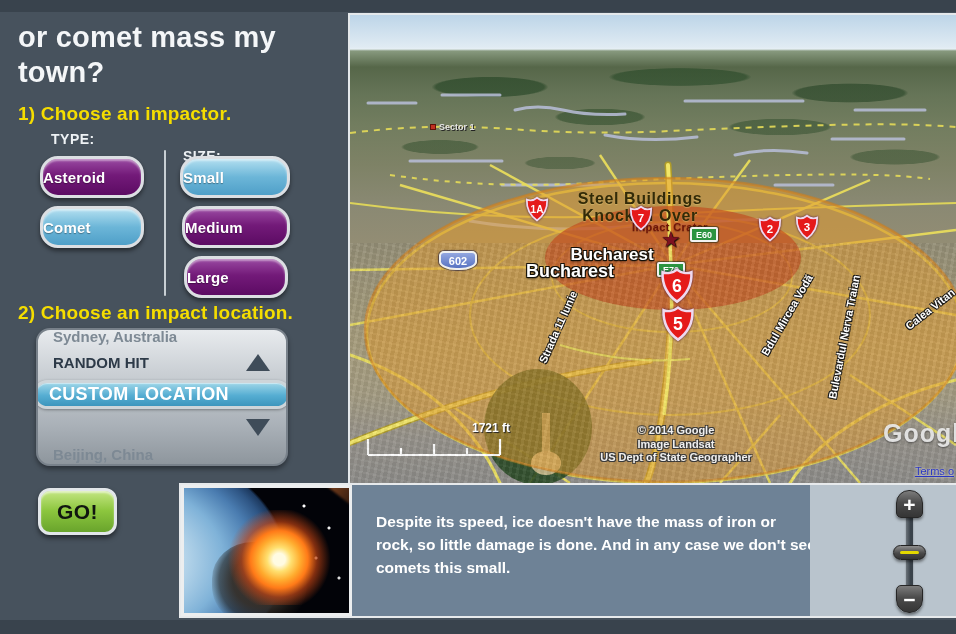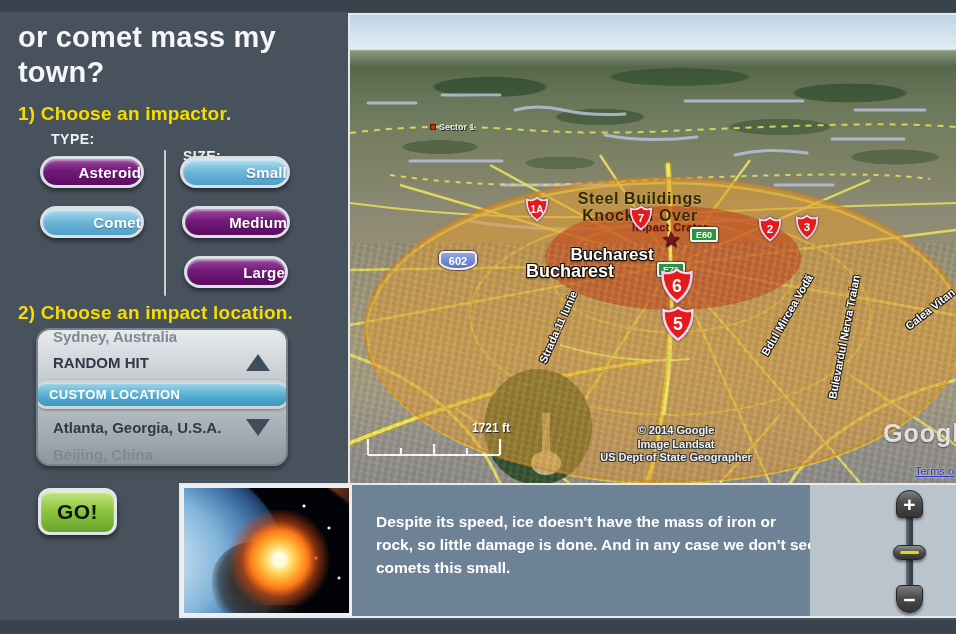--- a/index.html
+++ b/index.html
@@ -21,23 +21,23 @@
     position:absolute;left:18px;color:#f5dd00;font-size:19px;font-weight:bold;letter-spacing:0.2px;text-align:center;
   }
   .col-label{
     position:absolute;color:#eef2f5;font-size:14px;font-weight:bold;letter-spacing:0.5px;
   }
   .v-divider{
     position:absolute;left:164px;top:150px;width:2px;height:146px;
     background:#dfe5e9;opacity:.85;border-radius:1px;
   }
   .pill-btn{
-    position:absolute;height:32px;box-sizing:border-box;
+    position:absolute;height:42px;box-sizing:border-box;
     border:3px solid #dcdfe3;border-radius:18px;
-    display:flex;align-items:center;justify-content:flex-end;
+    display:flex;align-items:center;justify-content:flex-start;
     color:#fff;font-size:15px;font-weight:bold;letter-spacing:0.2px;
     box-shadow:0 3px 4px rgba(0,0,0,.45), inset 0 2px 2px rgba(255,255,255,.45);
     cursor:pointer;
   }
   .pill-btn.purple{background:linear-gradient(180deg,#9a4aa2 0%,#731a79 45%,#5c0b63 100%);}
   .pill-btn.blue{background:linear-gradient(180deg,#b2dff0 0%,#6cb6d8 50%,#4f9fc8 100%);}
   .pill-btn span{text-shadow:0 1px 1px rgba(0,0,0,.35);}
 
   .loc-panel{
     position:absolute;left:36px;top:328px;width:252px;height:138px;
@@ -51,21 +51,21 @@
     padding-left:15px;font-size:15px;font-weight:bold;color:#2d3a48;cursor:pointer;
   }
   .loc-item.dim{color:#7d8994;}
   .loc-item.first{height:22px;margin-top:-5px;}
   .loc-item.last{height:24px;}
   .loc-selected{
     position:relative;margin:3px -5px;height:29px;box-sizing:border-box;
     border:3px solid #ced5d9;border-radius:16px;
     background:linear-gradient(180deg,#9ed6e8 0%,#55add2 55%,#3d96bd 100%);
     display:flex;align-items:center;padding-left:13px;
-    color:#fff;font-size:13px;font-weight:bold;letter-spacing:0.3px;
+    color:#fff;font-size:18px;font-weight:bold;letter-spacing:0.3px;
     box-shadow:0 1px 3px rgba(0,0,0,.35), inset 0 1px 1px rgba(255,255,255,.5);
     cursor:pointer;
   }
   .tri{position:absolute;right:16px;width:0;height:0;cursor:pointer;}
   .tri.up{border-left:12px solid transparent;border-right:12px solid transparent;border-bottom:17px solid #3f4c59;top:7px;}
   .tri.down{border-left:12px solid transparent;border-right:12px solid transparent;border-top:17px solid #3f4c59;top:7px;}
 
   .go-btn{
     position:absolute;left:38px;top:488px;width:79px;height:47px;box-sizing:border-box;
     border:3px solid #e2e6e9;border-radius:12px;
@@ -276,21 +276,20 @@
 <div class="loc-panel">
   <div class="loc-item dim first">Sydney, Australia</div>
   <div class="loc-item">
     <span>RANDOM HIT</span>
     <span class="tri up"></span>
   </div>
   <div class="loc-selected">
     <span>CUSTOM LOCATION</span>
   </div>
   <div class="loc-item">
-    <span>Atlanta, Georgia, U.S.A.</span>
     <span class="tri down"></span>
   </div>
   <div class="loc-item dim last">Beijing, China</div>
 </div>
 
 <div class="go-btn">
   <span>GO!</span>
 </div>
 
 <div class="map">

